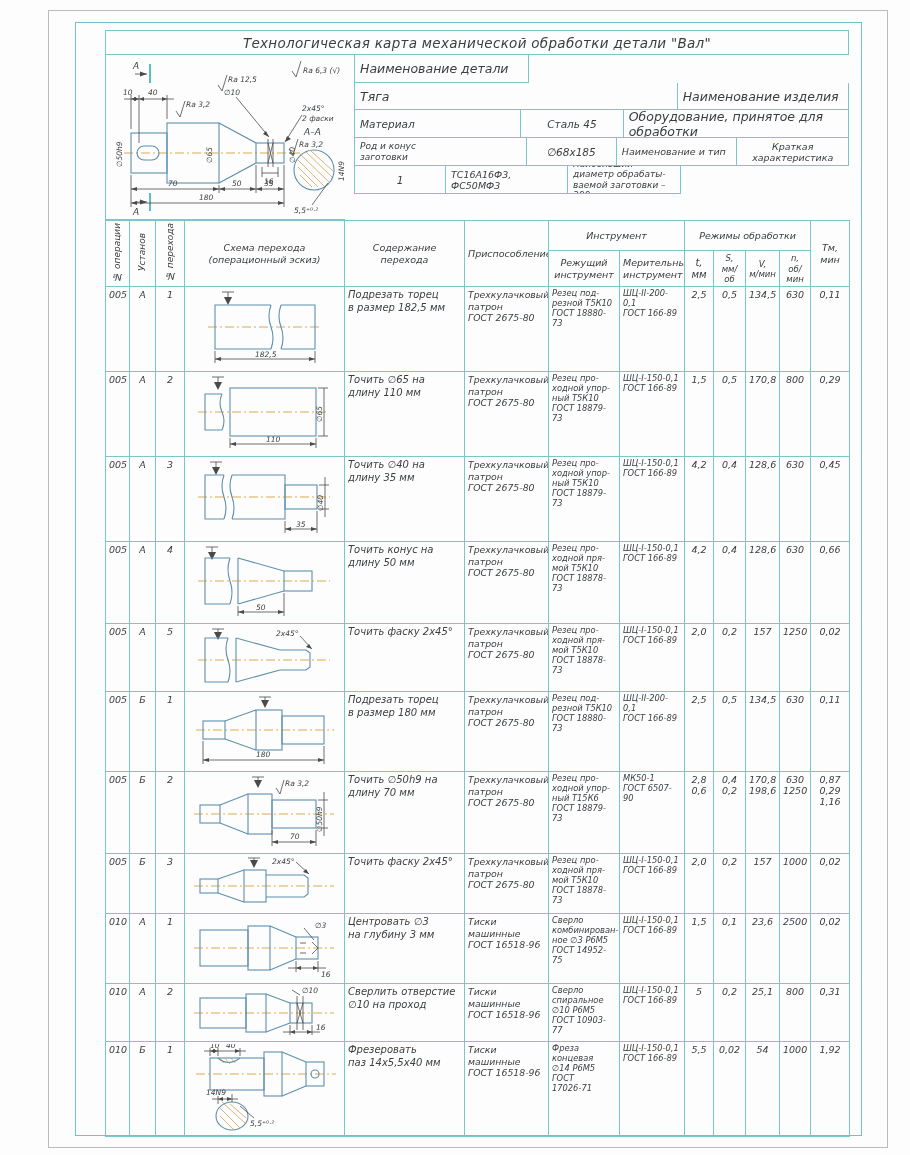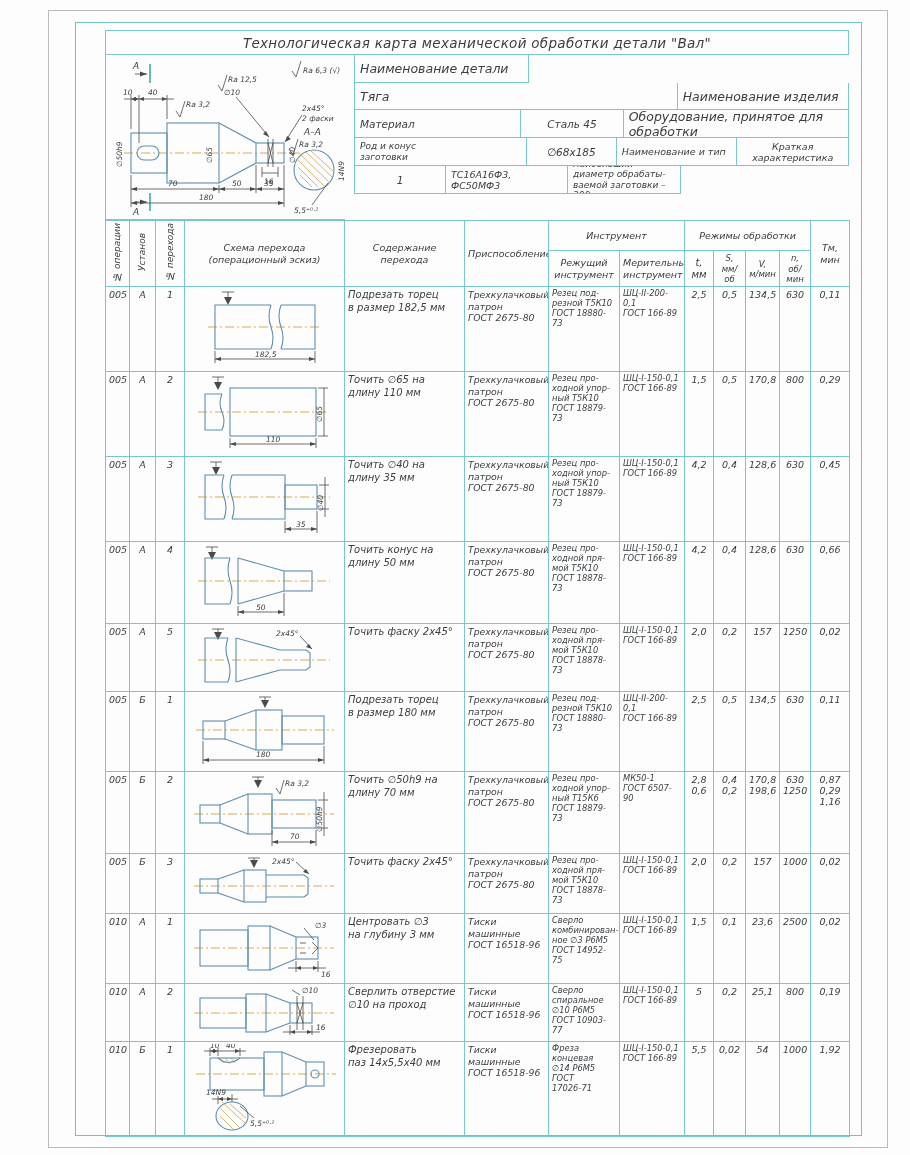--- a/index.html
+++ b/index.html
@@ -649,21 +649,21 @@
 спиральное
 ∅10 Р6М5
 ГОСТ 10903-
 77</td>
         <td class="cell-tool">ШЦ-I-150-0,1
 ГОСТ 166-89</td>
         <td class="cell-num">5</td>
         <td class="cell-num">0,2</td>
         <td class="cell-num">25,1</td>
         <td class="cell-num">800</td>
-        <td class="cell-num">0,19</td>
+        <td class="cell-num">0,31</td>
       </tr>
 
       <tr style="height:95px">
         <td class="cell-num">010</td>
         <td class="cell-num">Б</td>
         <td class="cell-num">1</td>
         <td class="sketch-cell">
           <svg width="154" height="90" viewBox="0 0 154 90">
             <line class="cl" x1="8" y1="30" x2="148" y2="30"></line>
             <rect class="sk" x="22" y="14" width="54" height="32"></rect>

